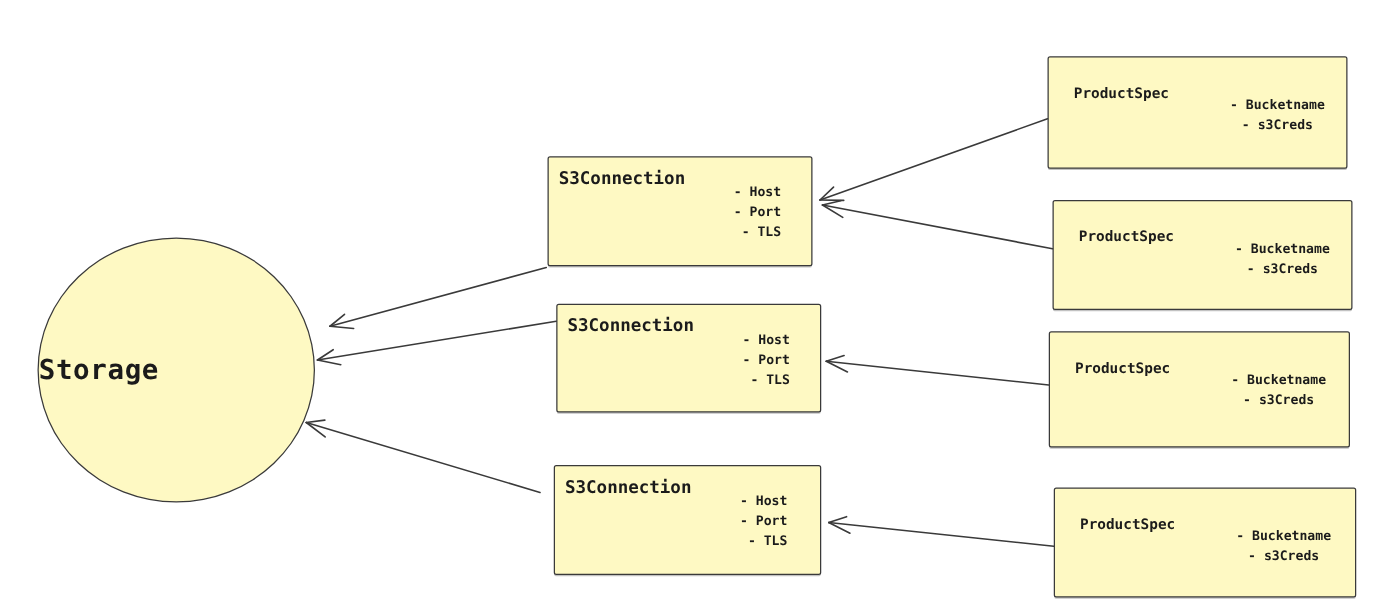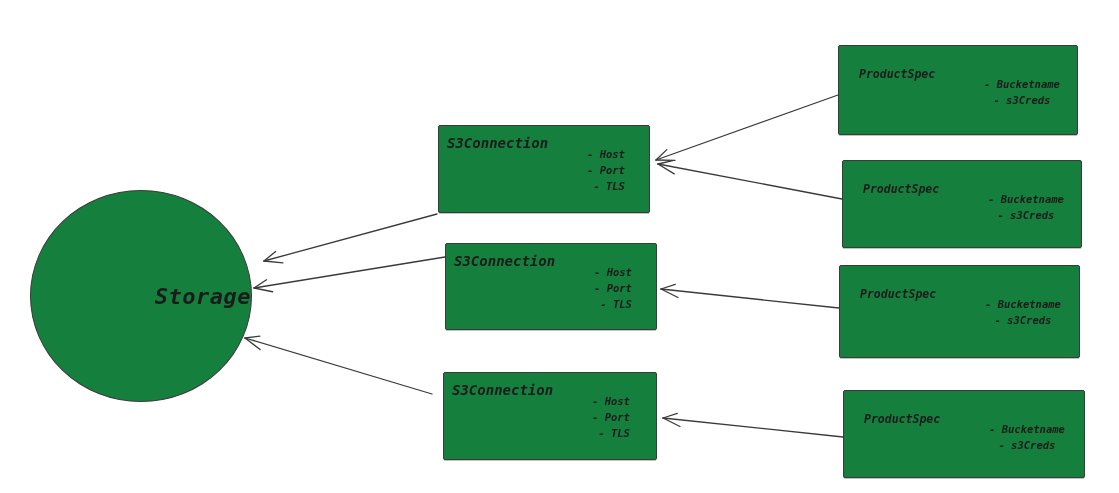--- a/index.html
+++ b/index.html
@@ -11,31 +11,30 @@
   #canvas {
     position: relative;
     width: 1119px; height: 493px;
     overflow: hidden;
     background: #ffffff;
   }
   .node {
     position: absolute;
     box-sizing: border-box;
     border: 1.5px solid #3a3a3a;
-    background: #15803d;
+    background: #fef9c3;
     border-radius: 2px;
     box-shadow: 0 1.5px 0 -0.5px rgba(80,80,80,0.35);
-    font-style: italic;
   }
   .ellipse {
     border-radius: 50%;
     box-shadow: none;
     display: flex;
     align-items: center;
-    justify-content: flex-end;
+    justify-content: flex-start;
   }
   .storage-label {
     font-size: 22px;
     font-weight: 600;
     color: #1b1b1b;
     letter-spacing: 0.5px;
   }
   .box-title {
     position: absolute;
     font-weight: 600;

